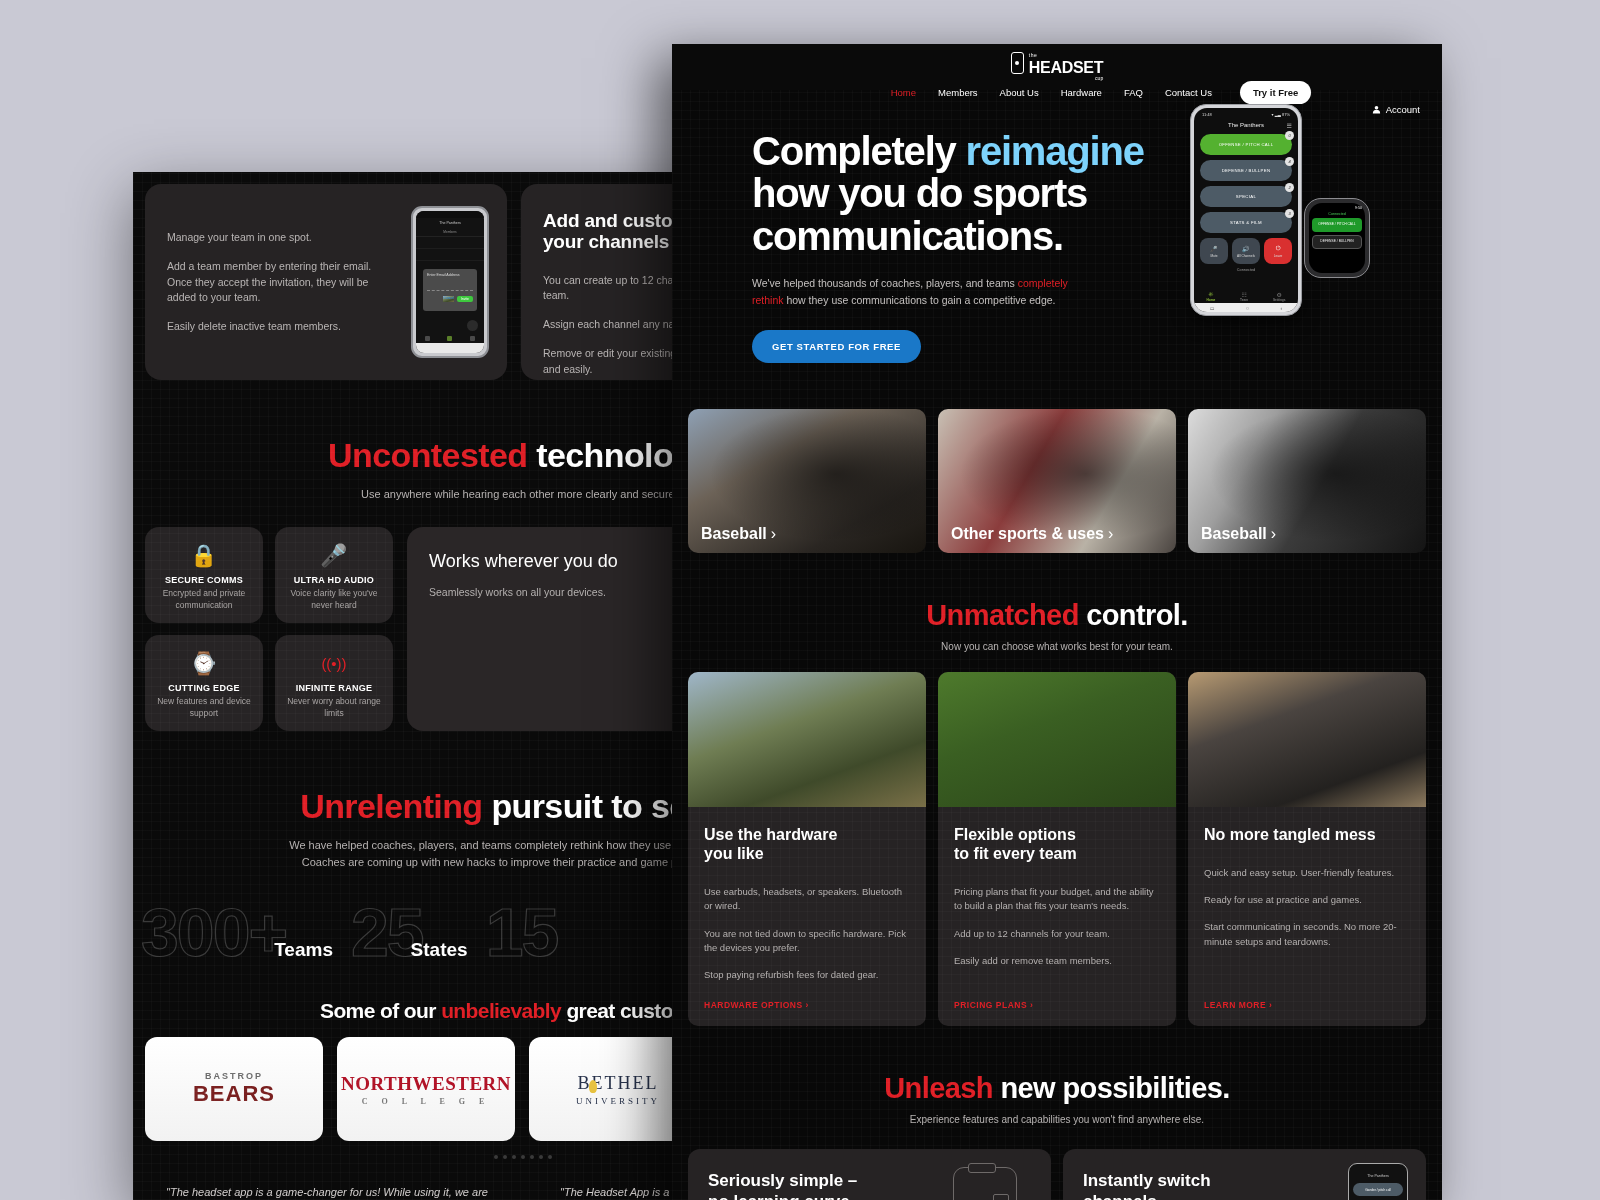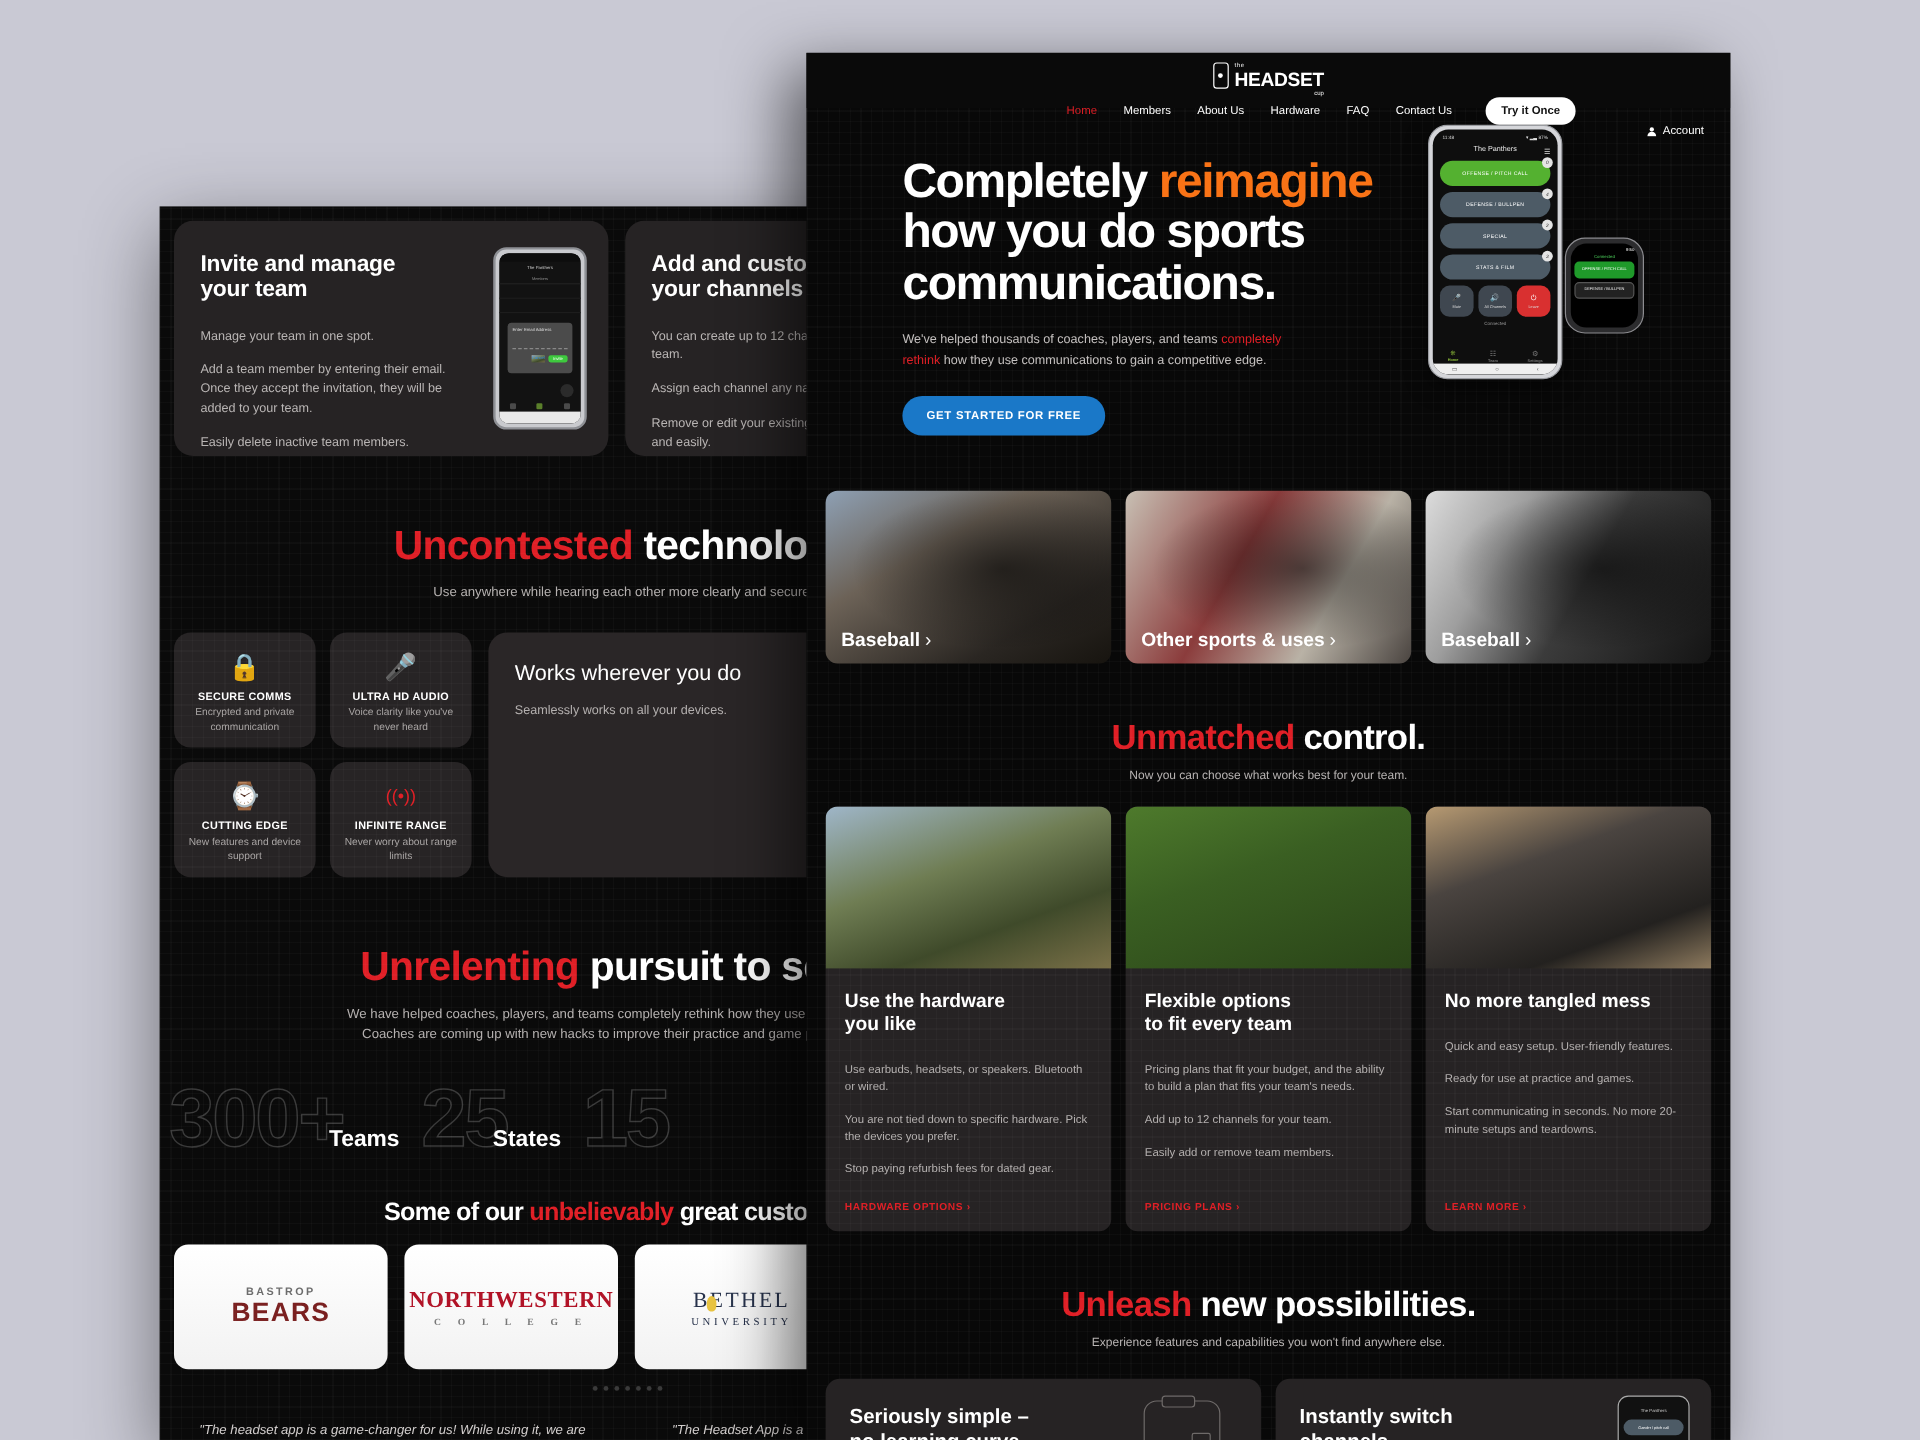--- a/index.html
+++ b/index.html
@@ -129,21 +129,21 @@
   .nav-links { display:flex; align-items:center; gap:22px; margin-left:88px;}
   .nav-links a { color:#fff; font-size:9.5px; text-decoration:none; font-weight:500;}
   .nav-links a.active { color:#e01f26;}
   .try-btn { background:#fff; color:#111; font-size:9.5px; font-weight:700; padding:6px 13px; border-radius:20px; margin-left:6px;}
   .acct { margin-left:auto; display:flex; align-items:center; gap:5px; color:#fff; font-size:9.5px;}
   .acct .av { width:9px;height:9px;}
 
   
   .hero { position:relative; padding: 40px 0 30px 80px; min-height:300px;}
   .hero h1 { font-size:40px; font-weight:800; color:#fff; line-height:1.06; letter-spacing:-1.2px;}
-  .hero h1 em { color:#f97316; font-style:normal;}
+  .hero h1 em { color:#7dd3fc; font-style:normal;}
   .hero .sub { color:#c4c0bf; font-size:10.5px; line-height:1.65; margin-top:18px; max-width:340px;}
   .hero .sub em { color:#e01f26; font-style:normal;}
   .cta { display:inline-block; margin-top:20px; background:#1a78c8; color:#fff;
      font-size:9.5px; font-weight:700; letter-spacing:.6px; padding:11px 20px; border-radius:22px;}
 
   
   .hero-dev { position:absolute; right:72px; top:8px; width:180px; height:230px;}
   .phone {
     position:absolute; left:0; top:6px; width:112px;height:212px;
     background:#d5d6da; border-radius:16px; padding:3px; border:1px solid #9a9ca1;
@@ -227,24 +227,20 @@
   .botc .mini2 .c2 { height:13px;border-radius:7px;background:#4d5b66;display:flex;align-items:center;justify-content:center;color:#fff;font-size:3.2px;}
 </style>
 </head>
 <body>
 
 <div class="bg-panel">
   <div class="texture"></div>
 
   <div class="bgp-cards">
     <div class="bgp-card">
-      <h3>
-        <span>Invite and manage</span><br>
-        <span>your team</span>
-      </h3>
       <p class="first">Manage your team in one spot.</p>
       <p>Add a team member by entering their email. Once they accept the invitation, they will be added to your team.</p>
       <p>Easily delete inactive team members.</p>
       <div class="mini-phone">
         <div class="scr">
           <div class="mp-bar"></div>
           <div class="mp-title">The Panthers</div>
           <div class="mp-sub">Members</div>
           <div class="mp-row"></div>
           <div class="mp-row"></div>
@@ -398,21 +394,21 @@
         <span class="cup" style="display:block">cup</span>
       </span>
     </div>
     <div class="nav-links">
       <a class="active" href="#">Home</a>
       <a href="#">Members</a>
       <a href="#">About Us</a>
       <a href="#">Hardware</a>
       <a href="#">FAQ</a>
       <a href="#">Contact Us</a>
-      <span class="try-btn">Try it Once</span>
+      <span class="try-btn">Try it Free</span>
     </div>
     <div class="acct">
       <svg class="av" viewBox="0 0 16 16">
           <circle cx="8" cy="5" r="3.2" fill="#fff"></circle>
           <path d="M1.5 15a6.5 6.5 0 0 1 13 0z" fill="#fff"></path>
         </svg>
       <span>Account</span>
     </div>
   </div>
 

